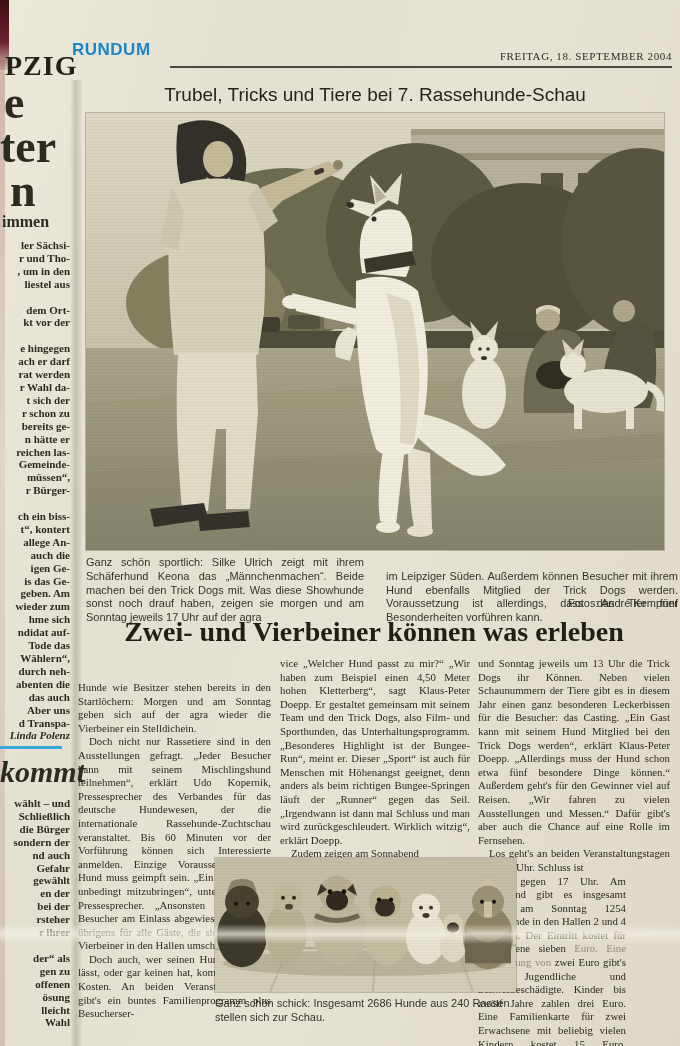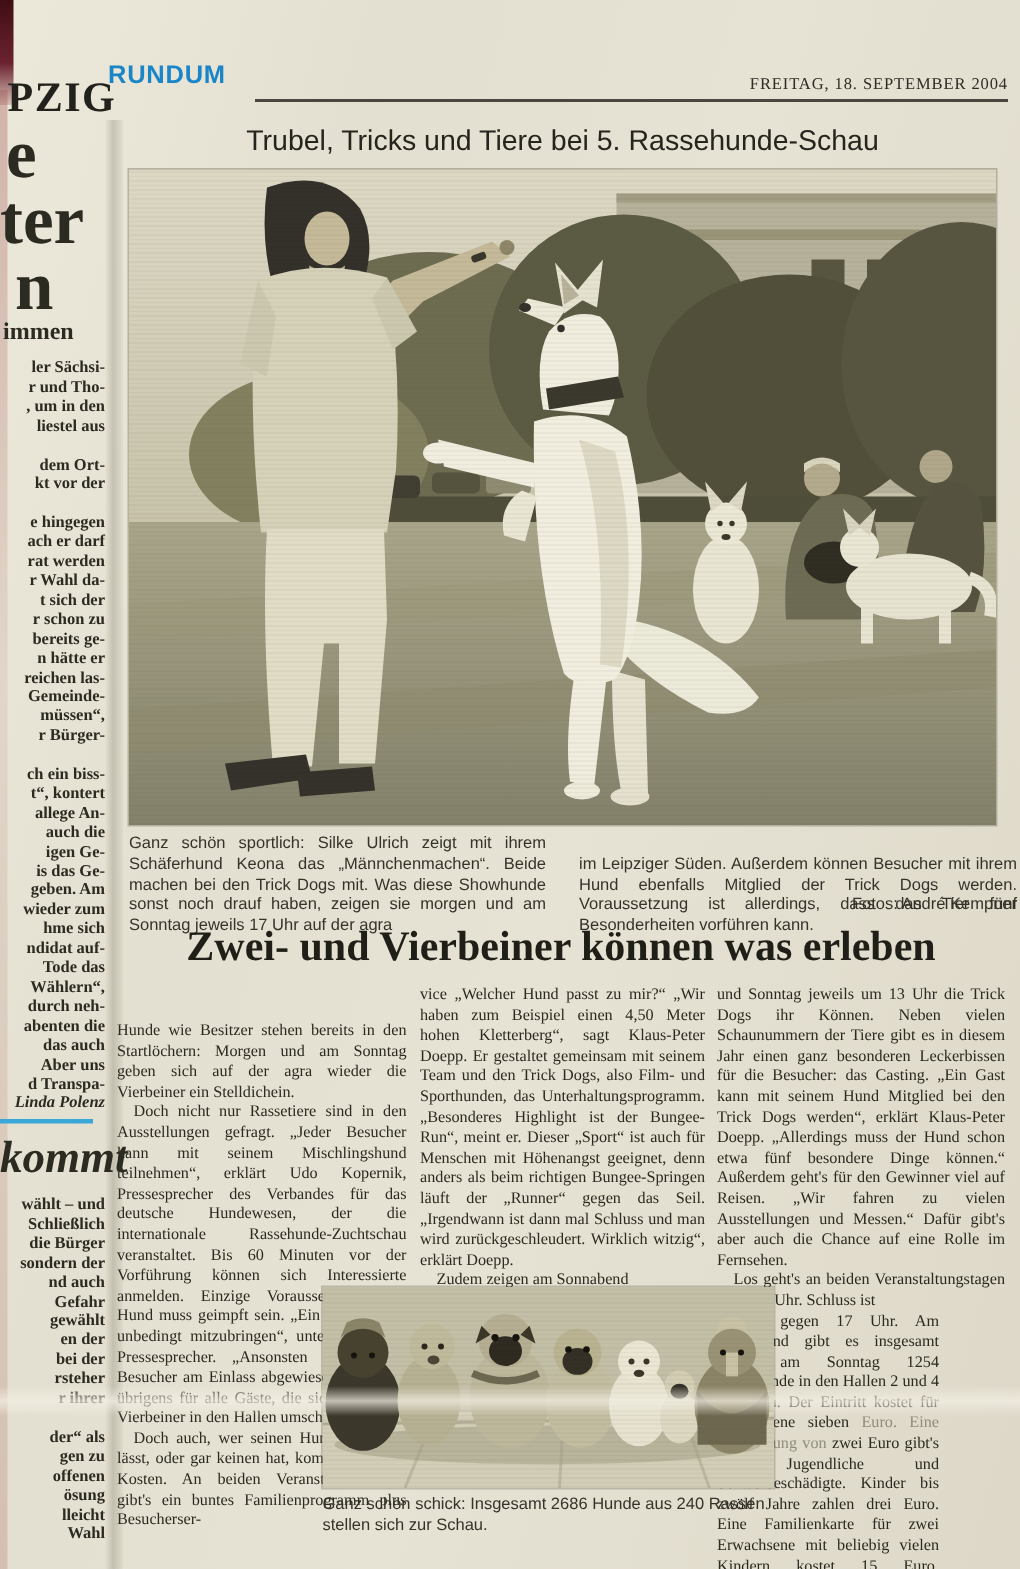--- a/index.html
+++ b/index.html
@@ -79,21 +79,21 @@
 
   <div class="edge-maroon"></div>
   <div class="edge-pink"></div>
   <div class="tear-shadow"></div>
 
   <span class="mast-serif">PZIG</span>
   <span class="mast-blue">RUNDUM</span>
   <div class="mast-rule"></div>
   <span class="mast-date">FREITAG, 18. SEPTEMBER 2004</span>
 
-  <div class="headline1">Trubel, Tricks und Tiere bei 5. Rassehunde-Schau</div>
+  <div class="headline1">Trubel, Tricks und Tiere bei 7. Rassehunde-Schau</div>
 
   <figure class="photo1" style="margin:0">
     <svg viewBox="0 0 578 437" preserveAspectRatio="none">
       <defs>
         <linearGradient id="sky" x1="0" y1="0" x2="0" y2="1">
           <stop offset="0" stop-color="#dcd8c4"></stop>
             <stop offset="1" stop-color="#c7c2a9"></stop>
         </linearGradient>
         <linearGradient id="lawn" x1="0" y1="0" x2="0" y2="1">
           <stop offset="0" stop-color="#a9a58a"></stop>

